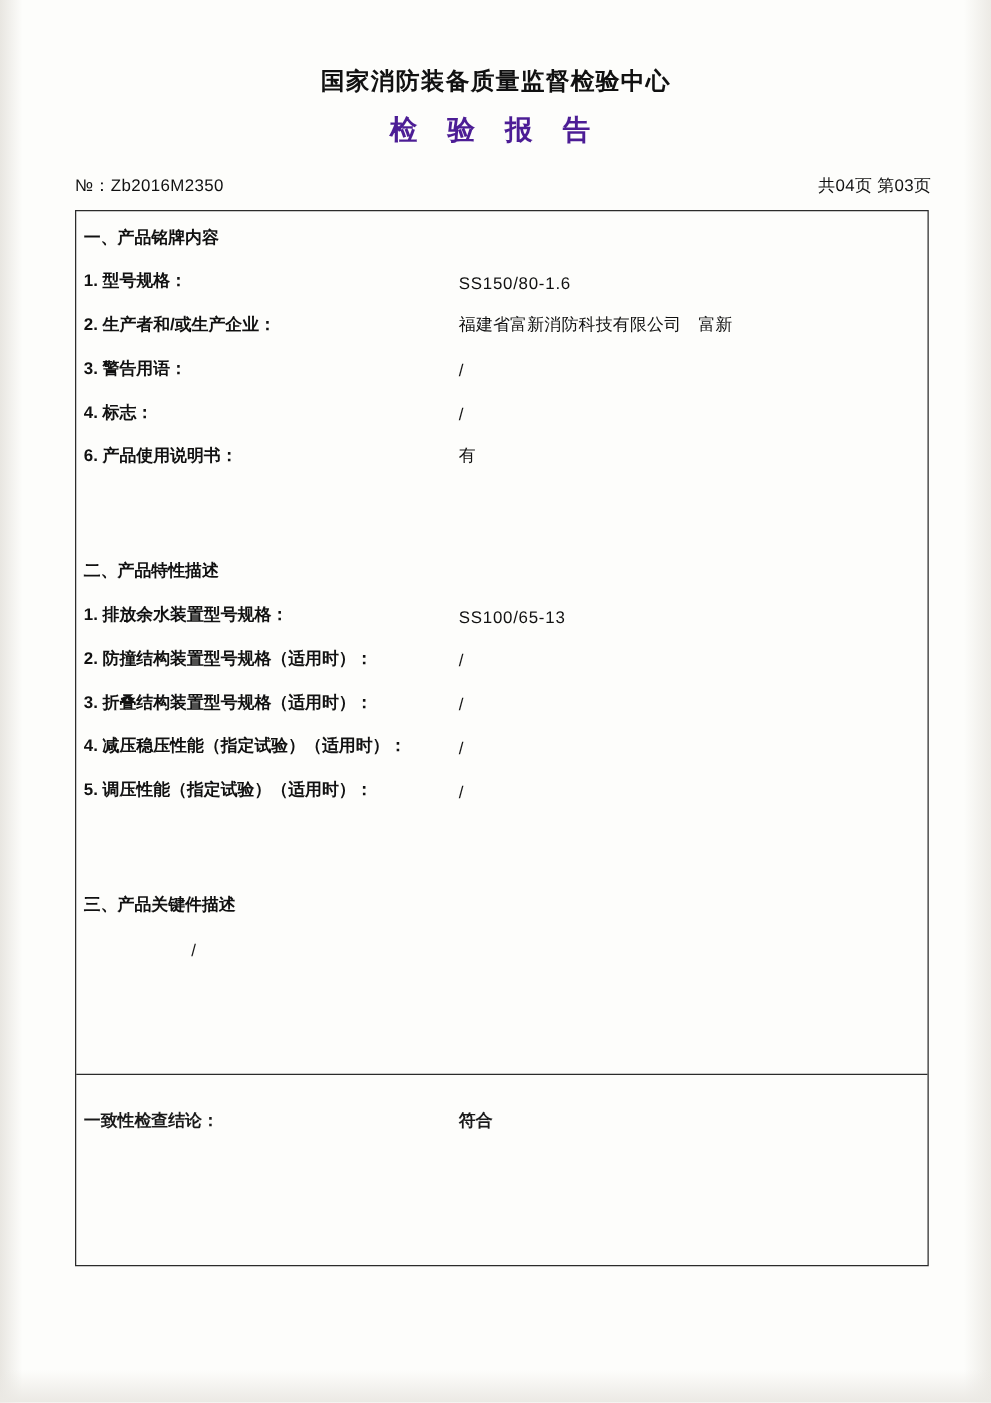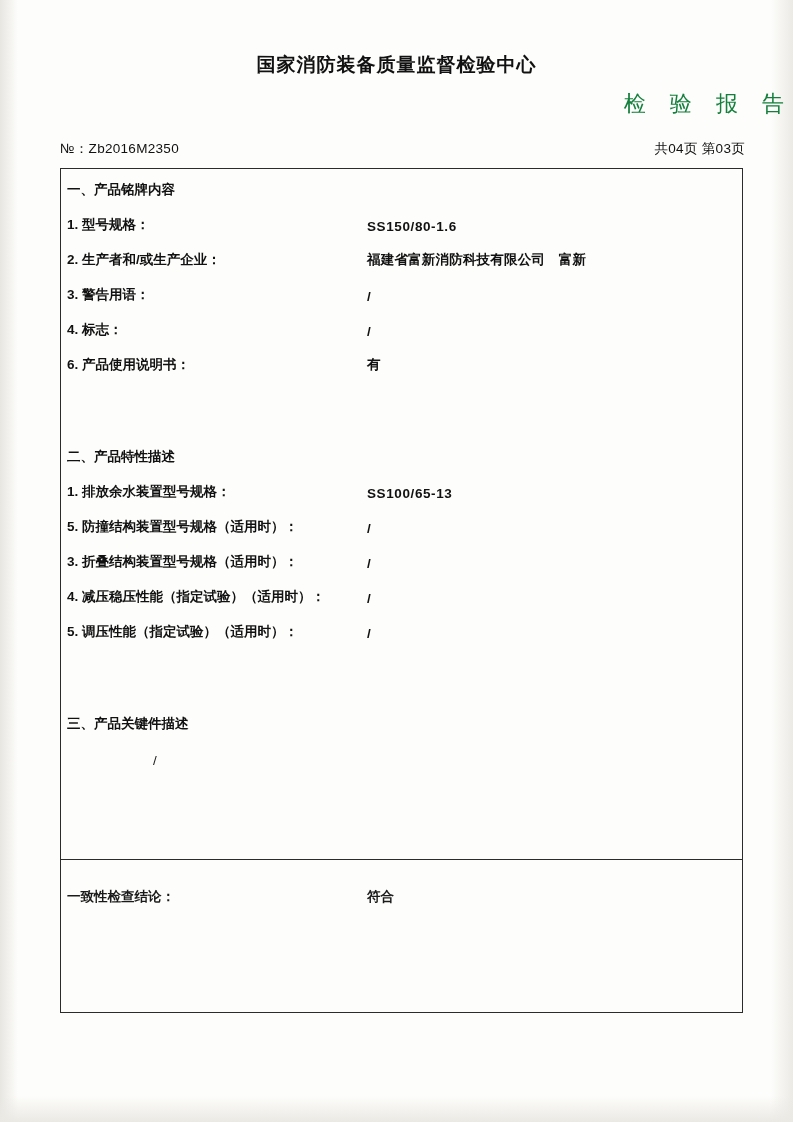--- a/index.html
+++ b/index.html
@@ -51,24 +51,23 @@
   }
   .org-title {
     font-size: 19px;
     font-weight: bold;
     letter-spacing: 1px;
     color: #111;
   }
   .doc-title {
     margin-top: 11px;
     font-size: 22px;
-    font-weight: normal;
+    font-weight: bold;
     letter-spacing: 9px;
-    color: #15803d;
-    text-align: right;
+    color: #4c1d95;
   }
 
   .meta-row {
     position: absolute;
     top: 140px;
     left: 60px;
     right: 48px;
     display: flex;
     justify-content: space-between;
     align-items: baseline;
@@ -114,21 +113,21 @@
     font-size: 13.5px;
     color: #111;
   }
   .row .label {
     padding-left: 6px;
     width: 300px;
     flex: none;
     font-weight: bold;
   }
   .row .value {
-    font-weight: bold;
+    font-weight: normal;
     letter-spacing: 0.2px;
   }
   .value.latin {
     letter-spacing: 0.6px;
   }
 
   .sep {
     position: absolute;
     left: 0; right: 0;
     bottom: 152px;
@@ -224,21 +223,21 @@
       <div class="section-title">二、产品特性描述</div>
       <div class="spacer-sm"></div>
 
       <div class="row">
         <div class="label">1. 排放余水装置型号规格：</div>
         <div class="value latin">SS100/65-13</div>
       </div>
       <div class="spacer-sm"></div>
 
       <div class="row">
-        <div class="label">5. 防撞结构装置型号规格（适用时）：</div>
+        <div class="label">2. 防撞结构装置型号规格（适用时）：</div>
         <div class="value">/</div>
       </div>
       <div class="spacer-sm"></div>
 
       <div class="row">
         <div class="label">3. 折叠结构装置型号规格（适用时）：</div>
         <div class="value">/</div>
       </div>
       <div class="spacer-sm"></div>
 

